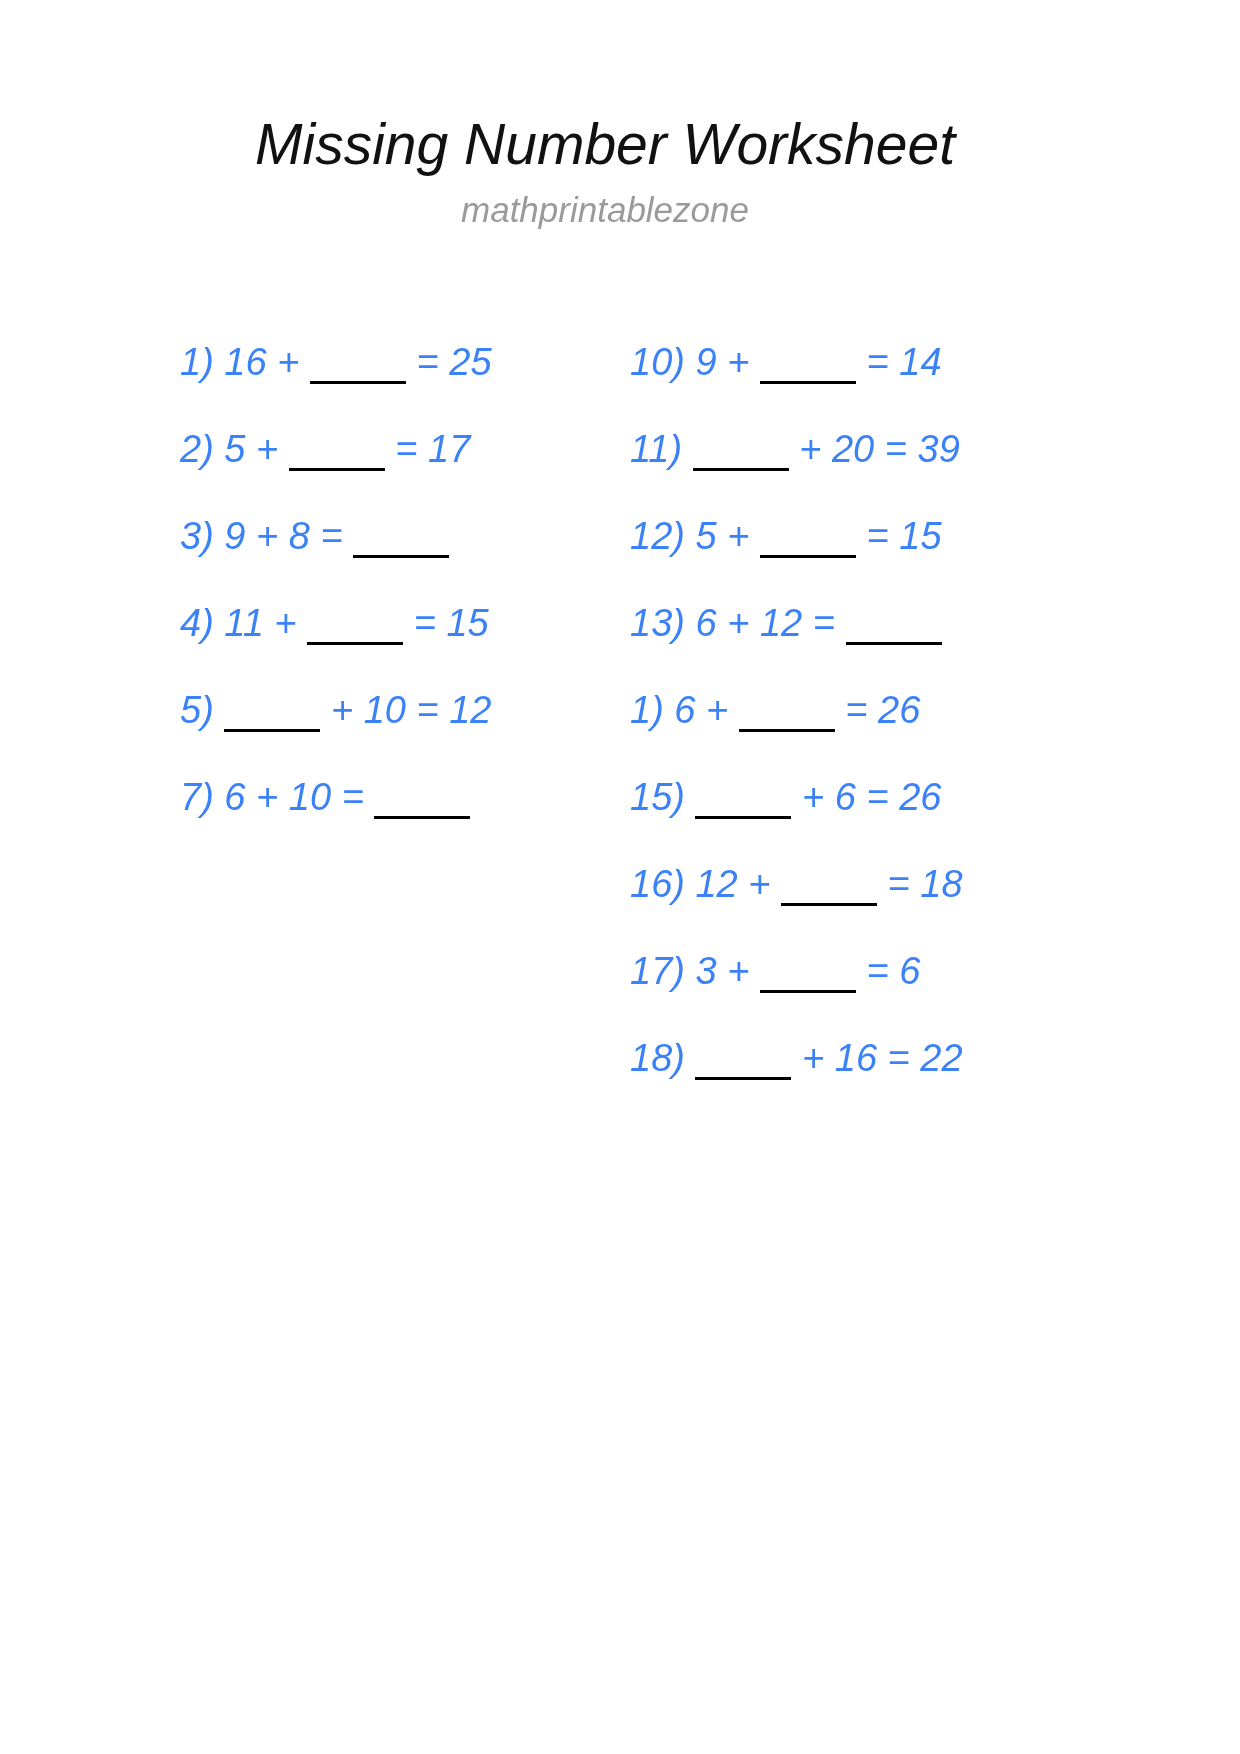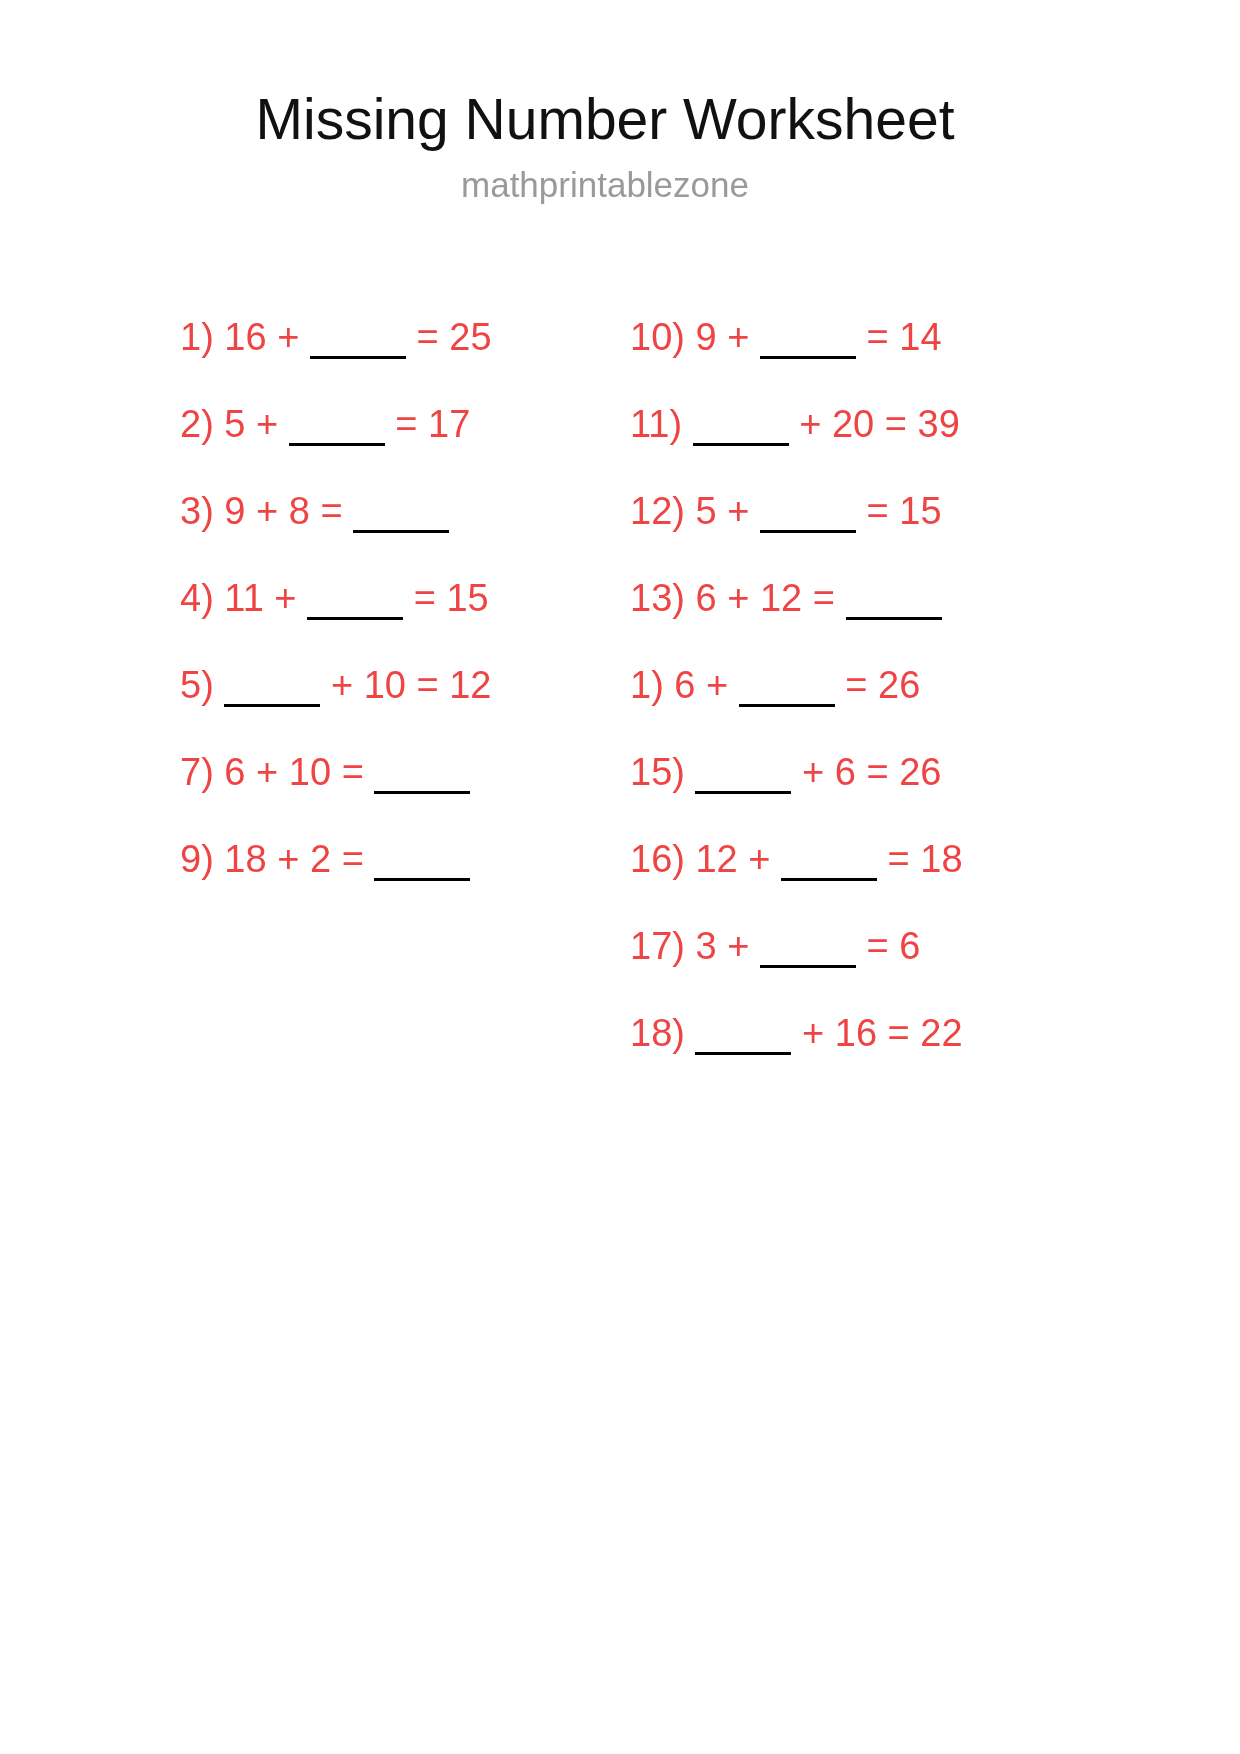--- a/index.html
+++ b/index.html
@@ -6,22 +6,23 @@
   html, body {
     width: 1240px;
     background: #ffffff;
     font-family: "Liberation Sans", sans-serif;
     color: #000000;
   }
   .page {
     width: 1240px;
     height: 1304px;
     background: #ffffff;
-    padding-top: 88px;
+    padding-top: 113px;
     overflow: hidden;
+    font-style: italic;
   }
   .title {
     text-align: center;
     font-size: 57px;
     font-weight: 400;
     line-height: 1.1;
     color: #111111;
     letter-spacing: 0px;
     margin-left: -30px;
   }
@@ -38,21 +39,21 @@
     padding-left: 180px;
     display: grid;
     grid-template-columns: 450px 1fr;
     column-gap: 0;
   }
   .problem {
     font-size: 38px;
     line-height: 40px;
     margin-bottom: 45px;
     white-space: nowrap;
-    color: #ef4444;
+    color: #3b82f6;
   }
   .pnum { display: inline; }
   .blank {
     display: inline-block;
     width: 96px;
     height: 4px;
     border-bottom: 3px solid #000000;
     vertical-align: -9px;
   }
 </style>
@@ -63,21 +64,20 @@
   <h1 class="title">Missing Number Worksheet</h1>
   <div class="subtitle">mathprintablezone</div>
   <div class="problems">
       <div>
         <div class="problem"><span class="pnum">1)</span> <span>16 + </span><span class="blank"></span><span> = 25</span></div>
         <div class="problem"><span class="pnum">2)</span> <span>5 + </span><span class="blank"></span><span> = 17</span></div>
         <div class="problem"><span class="pnum">3)</span> <span>9 + 8 = </span><span class="blank"></span></div>
         <div class="problem"><span class="pnum">4)</span> <span>11 + </span><span class="blank"></span><span> = 15</span></div>
         <div class="problem"><span class="pnum">5)</span> <span class="blank"></span><span> + 10 = 12</span></div>
         <div class="problem"><span class="pnum">7)</span> <span>6 + 10 = </span><span class="blank"></span></div>
-        <div class="problem"><span class="pnum">9)</span> <span>18 + 2 = </span><span class="blank"></span></div>
       </div>
       <div>
         <div class="problem"><span class="pnum">10)</span> <span>9 + </span><span class="blank"></span><span> = 14</span></div>
         <div class="problem"><span class="pnum">11)</span> <span class="blank"></span><span> + 20 = 39</span></div>
         <div class="problem"><span class="pnum">12)</span> <span>5 + </span><span class="blank"></span><span> = 15</span></div>
         <div class="problem"><span class="pnum">13)</span> <span>6 + 12 = </span><span class="blank"></span></div>
         <div class="problem"><span class="pnum">1)</span> <span>6 + </span><span class="blank"></span><span> = 26</span></div>
         <div class="problem"><span class="pnum">15)</span> <span class="blank"></span><span> + 6 = 26</span></div>
         <div class="problem"><span class="pnum">16)</span> <span>12 + </span><span class="blank"></span><span> = 18</span></div>
         <div class="problem"><span class="pnum">17)</span> <span>3 + </span><span class="blank"></span><span> = 6</span></div>

